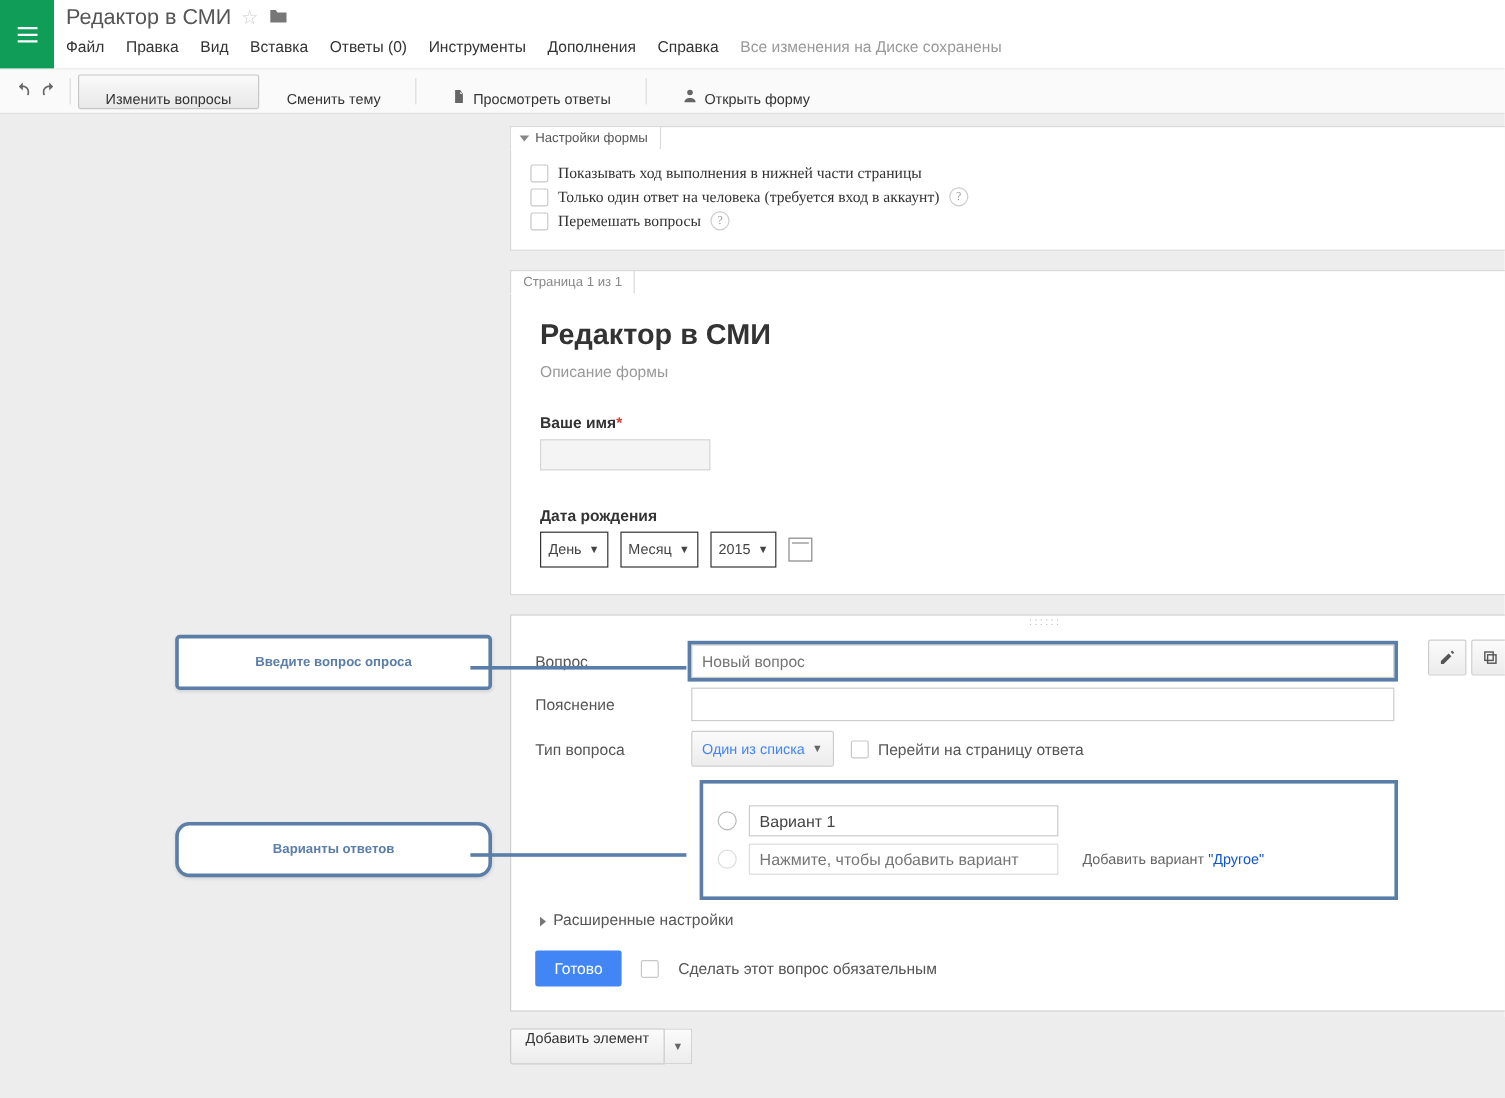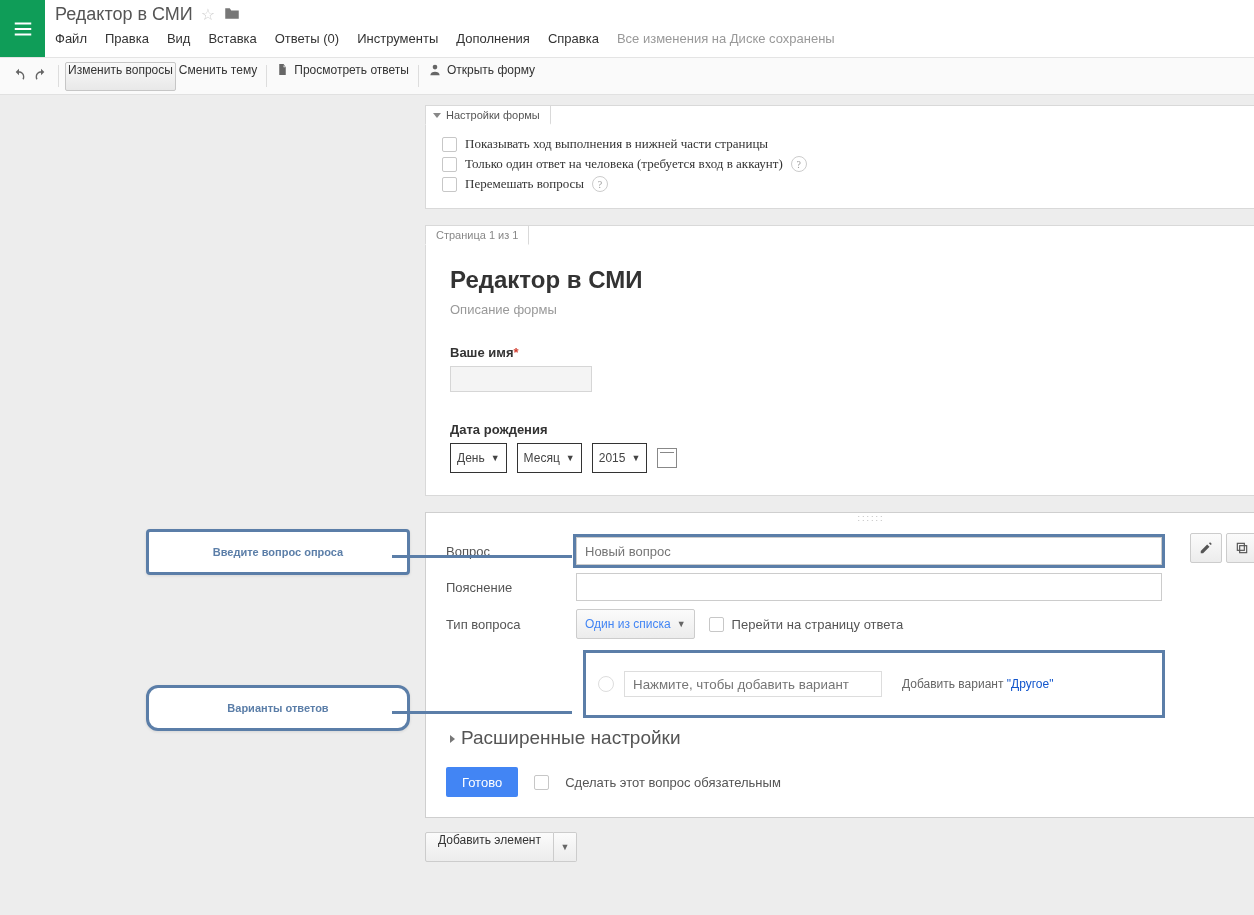--- a/index.html
+++ b/index.html
@@ -10,21 +10,21 @@
   .title-row{display:flex;align-items:center;gap:8px;}
   .doc-title{font-size:18px;color:#555;}
   .star{color:#ccc;font-size:16px;cursor:pointer;}
   .folder-ic{color:#777;}
   .menus{display:flex;gap:18px;margin-top:6px;font-size:13px;color:#333;}
   .menus span{cursor:pointer;}
   .save-status{color:#999;}
   .toolbar{display:flex;align-items:center;background:#fafafa;border-bottom:1px solid #e1e1e1;height:36px;padding:0 8px;box-shadow:0 1px 2px rgba(0,0,0,.06);}
   .undo,.redo{width:22px;height:22px;display:flex;align-items:center;justify-content:center;color:#666;cursor:pointer;}
   .tb-sep{width:1px;height:22px;background:#ddd;margin:0 6px;}
-  .tb-btn{height:27px;padding:0 2px;display:flex;align-items:flex-start;gap:5px;font-size:12px;color:#333;cursor:pointer;border:1px solid transparent;border-radius:2px;}
+  .tb-btn{height:27px;padding:0 22px;display:flex;align-items:flex-end;gap:5px;font-size:12px;color:#333;cursor:pointer;border:1px solid transparent;border-radius:2px;}
   .tb-btn.active{border:1px solid #c6c6c6;background:linear-gradient(#fafafa,#e8e8e8);}
   .tb-ic{color:#666;font-size:13px;}
   .workspace{background:#ededed;padding:10px 0 40px;min-height:820px;}
   .sheet{width:892px;margin:0 0 0 425px;}
   .panel{background:#fff;border:1px solid #d9d9d9;border-radius:0;margin-bottom:16px;position:relative;}
   .panel-tab{position:absolute;top:-1px;left:-1px;background:#fff;border:1px solid #d9d9d9;border-bottom:1px solid #fff;font-size:11px;color:#555;padding:3px 10px 3px 20px;border-radius:0 0 2px 0;}
   .panel-tab .tri{position:absolute;left:7px;top:7px;width:0;height:0;border-left:4px solid transparent;border-right:4px solid transparent;border-top:5px solid #888;}
   .settings-body{padding:26px 16px 12px;font-family:Liberation Serif, serif;}
   .chk-row{display:flex;align-items:center;gap:8px;font-size:13px;color:#333;margin:4px 0;}
   .chk{width:13px;height:13px;border:1px solid #c7c7c7;background:#fff;border-radius:2px;cursor:pointer;flex:none;}
@@ -53,21 +53,21 @@
   .hl-blue{outline:3px solid #5b7ea8;outline-offset:0;}
   .type-sel{height:28px;border:1px solid #ccc;background:linear-gradient(#fbfbfb,#ececec);border-radius:2px;padding:0 8px;display:flex;align-items:center;gap:6px;color:#4285f4;font-size:12px;cursor:pointer;}
   .type-sel .car{color:#666;font-size:9px;}
   .opts-box{margin:14px 0 6px 140px;padding:12px;}
   .opt-row{display:flex;align-items:center;gap:10px;margin:6px 0;}
   .radio{width:14px;height:14px;border:1px solid #bbb;border-radius:50%;flex:none;}
   .opt-in{width:240px;height:24px;border:1px solid #ccc;padding:0 8px;color:#444;}
   .opt-in.ghost{color:#aaa;border-color:#ddd;}
   .add-other{font-size:12px;color:#666;margin-left:10px;}
   .add-other a{color:#15c;cursor:pointer;}
-  .adv{margin:12px 0 0 4px;color:#555;font-size:19px;cursor:pointer;}
+  .adv{margin:12px 0 0 4px;color:#555;font-size:13px;cursor:pointer;}
   .adv .tri2{display:inline-block;width:0;height:0;border-top:4px solid transparent;border-bottom:4px solid transparent;border-left:5px solid #777;margin-right:6px;vertical-align:middle;}
   .done-row{display:flex;align-items:center;gap:16px;margin-top:18px;}
   .done-btn{background:#4285f4;color:#fff;border:none;border-radius:2px;height:30px;padding:0 16px;font-size:13px;cursor:pointer;}
   .add-el{display:inline-flex;align-items:center;}
   .add-main{height:28px;padding:0 12px;border:1px solid #ccc;background:linear-gradient(#fbfbfb,#ececec);border-radius:2px 0 0 2px;font-size:12px;color:#333;cursor:pointer;}
   .add-car{height:28px;width:22px;border:1px solid #ccc;border-left:none;background:linear-gradient(#fbfbfb,#ececec);border-radius:0 2px 2px 0;display:flex;align-items:center;justify-content:center;font-size:9px;color:#666;cursor:pointer;}
   .callout{position:absolute;border:3px solid #5b7ea8;background:#fff;border-radius:4px;padding:14px 24px;font-size:11px;color:#5b7ea8;font-weight:bold;text-align:center;box-shadow:0 1px 3px rgba(0,0,0,.1);}
   .callout-line{position:absolute;height:3px;background:#5b7ea8;}
   .page-wrap{position:relative;}
 </style>
@@ -213,20 +213,24 @@
             <div class="type-sel">
                   <span>Один из списка</span>
                   <span class="car">▼</span>
                 </div>
             <span style="width:14px"></span>
             <span class="chk"></span>
             <span style="margin-left:8px;color:#555">Перейти на страницу ответа</span>
           </div>
 
           <div class="opts-box hl-blue">
+            <div class="opt-row">
+              <span class="radio"></span>
+              <input class="opt-in" value="Вариант 1" style="">
+            </div>
             <div class="opt-row">
               <span class="radio" style="border-color:#ddd"></span>
               <input class="opt-in ghost" placeholder="Нажмите, чтобы добавить вариант" style="">
               <span class="add-other"><span>Добавить вариант </span><a>"Другое"</a></span>
             </div>
           </div>
 
           <div class="adv"><span class="tri2"></span><span>Расширенные настройки</span></div>
 
           <div class="done-row">

